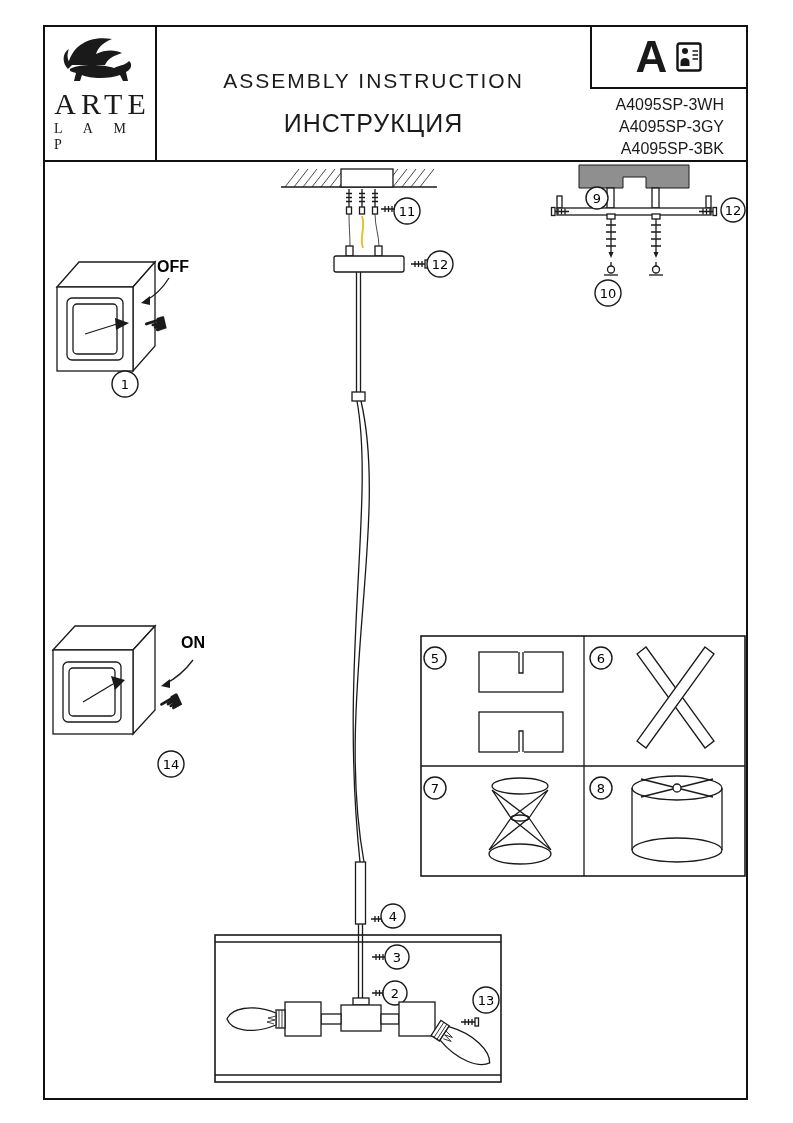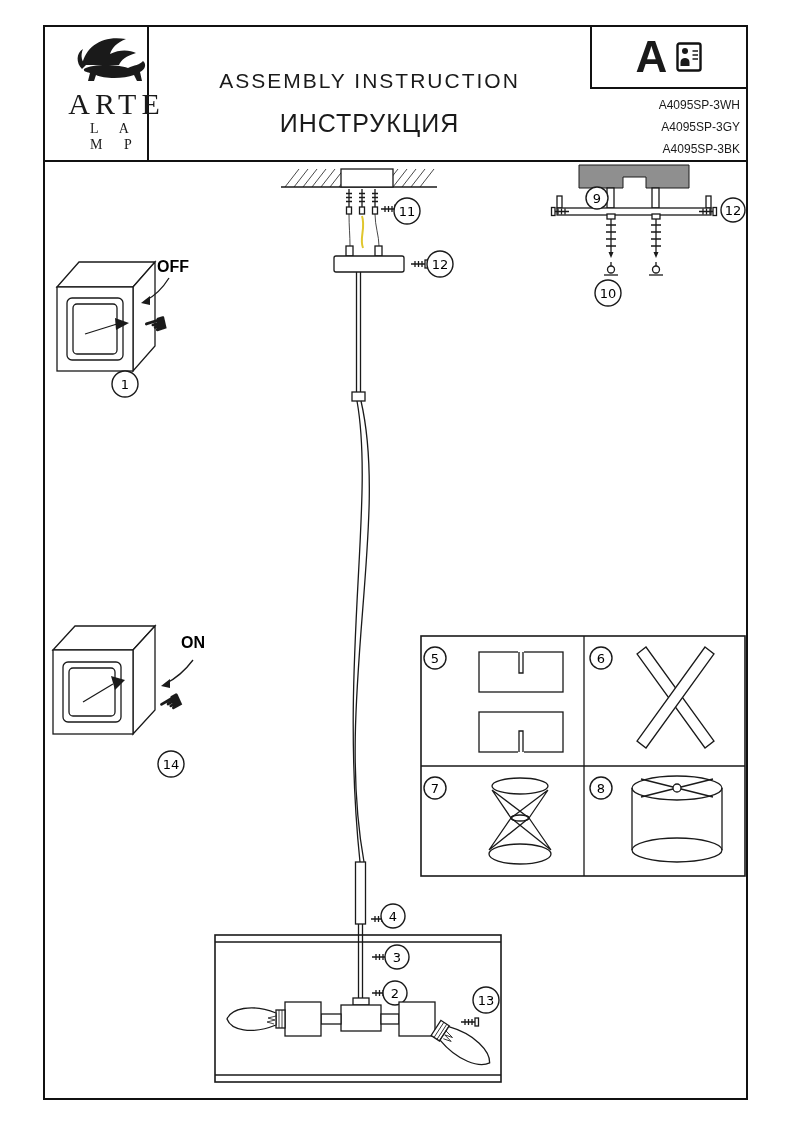--- a/index.html
+++ b/index.html
@@ -1,35 +1,35 @@
 <!DOCTYPE html>
 <html><head>
 <meta charset="utf-8">
 <style>
   html,body { margin:0; padding:0; background:#ffffff; }
   .page { position:relative; width:793px; height:1123px; background:#fff;
           font-family:"Liberation Sans", sans-serif; color:#1a1a1a; }
   .frame { position:absolute; left:43px; top:25px; width:705px; height:1075px;
            border:2px solid #111; box-sizing:border-box; background:#fff; }
   header { display:flex; height:135px; border-bottom:2px solid #111; box-sizing:border-box; }
-  .logo-cell { width:104px; border-right:2px solid #111; box-sizing:border-box;
-               display:flex; flex-direction:column; align-items:center; padding-top:4px;padding-left:36px; }
+  .logo-cell { width:112px; border-right:2px solid #111; box-sizing:border-box;
+               display:flex; flex-direction:column; align-items:center; padding-top:4px; }
   .brand { font-family:"Liberation Serif", serif; font-size:30px; letter-spacing:5px;
            margin-top:-2px; margin-left:5px; }
   .brand-sub { font-family:"Liberation Serif", serif; font-size:14px; letter-spacing:9px;
                margin-left:9px; }
   .title-cell { flex:1; text-align:center; padding-top:42px; }
   .title-en { font-size:21px; letter-spacing:2px; }
   .title-ru { font-size:25px; letter-spacing:1px; margin-top:16px; }
   .right-cell { width:156px; display:flex; flex-direction:column; box-sizing:border-box; }
   .section-row { height:62px; border-left:2px solid #111; border-bottom:2px solid #111;
                  box-sizing:border-box; display:flex; align-items:center;
                  justify-content:center; gap:9px; }
   .section-letter { font-size:44px; font-weight:bold; line-height:1; }
-  .models { padding:5px 6px 0 0; text-align:right; font-size:12px; line-height:22px; }
+  .models { padding:5px 22px 0 0; text-align:right; font-size:16px; line-height:22px; }
   .diagram { position:absolute; left:0; top:135px; width:701px; height:936px; }
 
   
   .ln   { stroke:#1a1a1a; stroke-width:1.3; fill:none; }
   .thk  { stroke-width:1.6; }
   .thin { stroke-width:0.8; }
   .fw   { fill:#ffffff; stroke:#1a1a1a; stroke-width:1.3; }
   .fb   { fill:#1a1a1a; stroke:none; }
   .lbl  { fill:#ffffff; stroke:#1a1a1a; stroke-width:1.4; }
   .lbl-t { font:13px "DejaVu Sans", sans-serif; text-anchor:middle; fill:#000; }

